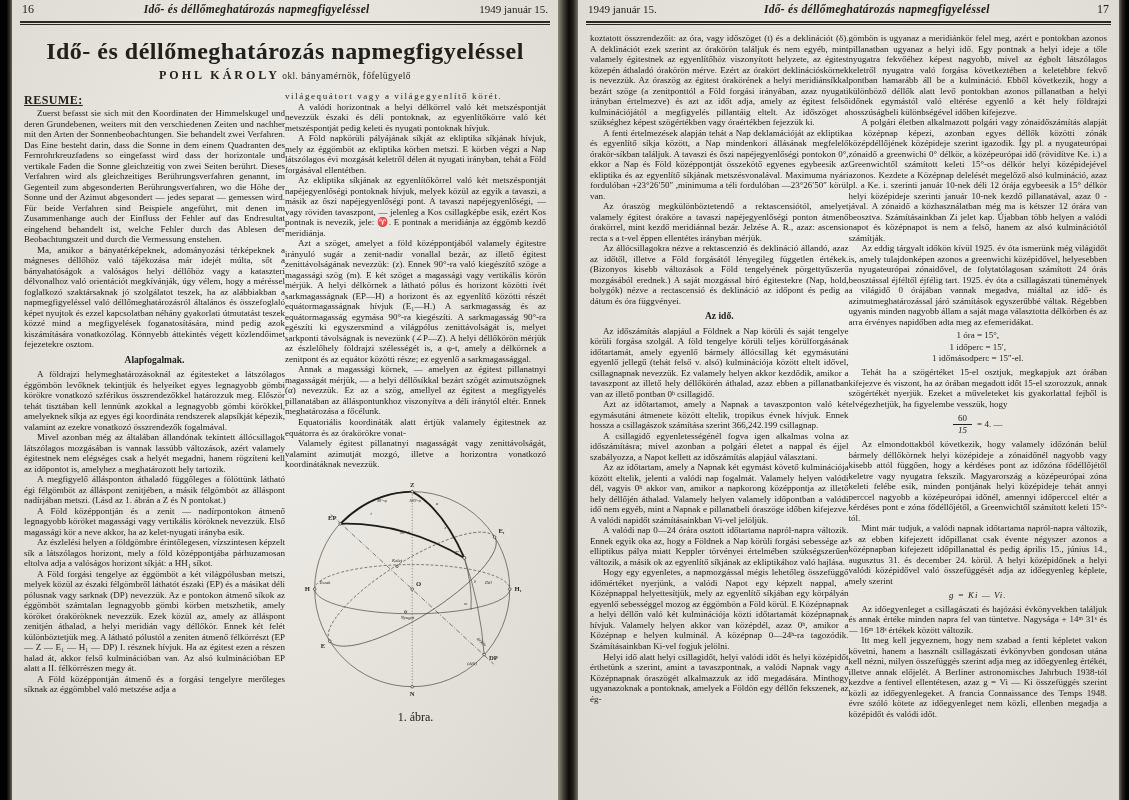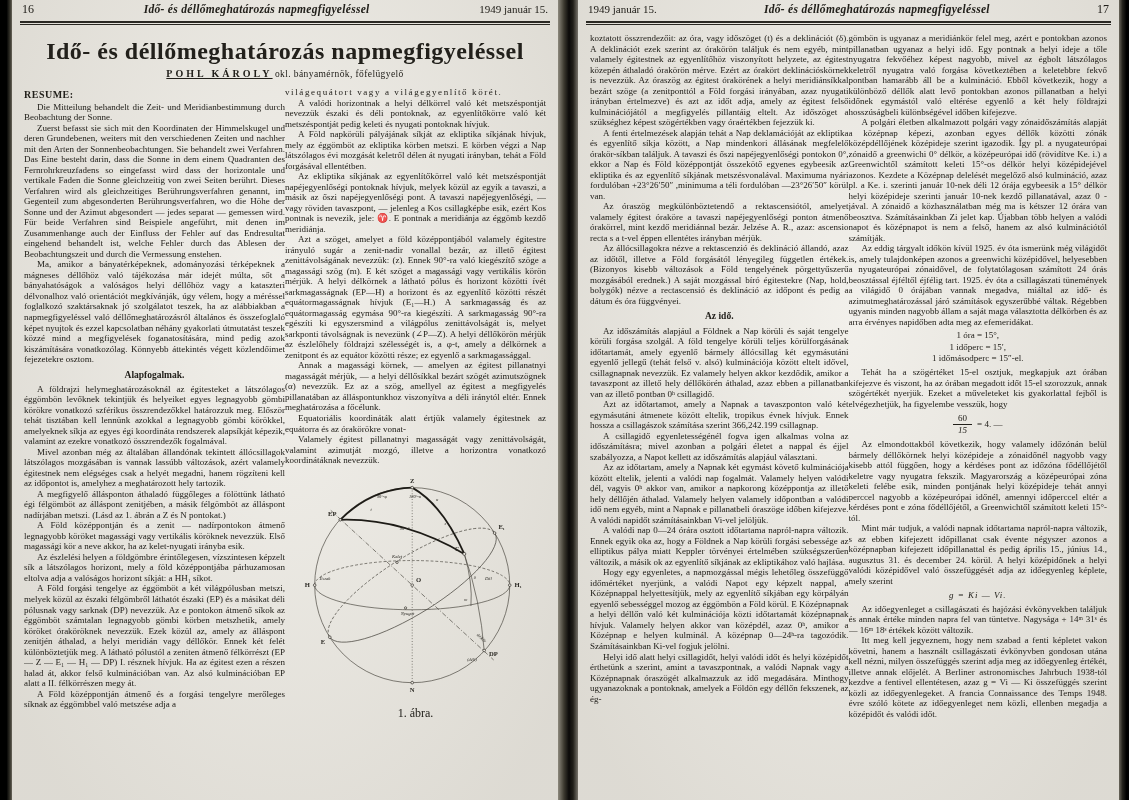--- a/index.html
+++ b/index.html
@@ -19,31 +19,31 @@
   .page.right { width:541px; }
   .running-head { display:flex; align-items:baseline; justify-content:space-between;
     font-size:11px; padding:2px 10px 3px 10px; }
   .running-title { font-style:italic; font-weight:bold; font-size:11.5px; letter-spacing:0.3px; }
   .running-num { font-size:12px; }
   .running-date { font-size:11px; }
   .double-rule { height:4px; border-top:2px solid #2a2823; border-bottom:1px solid #2a2823; margin:1px 8px 0 8px; }
   .article-title { text-align:center; font-weight:bold; font-size:24px; letter-spacing:0.5px;
     margin:13px 0 3px 0; }
   .byline { text-align:center; font-size:9.5px; margin-bottom:8px; }
-  .byline .author { font-weight:bold; letter-spacing:3px; font-size:10px;text-decoration:underline; }
+  .byline .author { font-weight:bold; letter-spacing:3px; font-size:12px; }
   .byline .author-suffix { letter-spacing:0.4px; }
   .cols { display:flex; padding:0 12px; }
   .col { flex:1 1 0; font-size:9px; line-height:1.17; text-align:justify; overflow:hidden; }
   .page.right .cols { padding-top:8px; }
   .page.right .col { height:712px; }
   .page.left .col { height:688px; }
   .para { margin:0; text-indent:13px; }
   .para.noind { text-indent:0; }
   .para.sp { letter-spacing:1.6px; text-indent:0; }
-  .lead { font-weight:bold; font-size:10px; margin:2px 0 1px 0; letter-spacing:0.5px; }
+  .lead { font-weight:bold; font-size:12px; margin:2px 0 1px 0; letter-spacing:0.5px;text-decoration:underline; }
   .subhead { text-align:center; font-weight:bold; margin:5px 0 3px 0; font-size:9.5px; }
   .eqblock { text-align:center; margin:3px 0; }
   .eqline { line-height:1.25; }
   .eqline.formula { font-style:italic; letter-spacing:1px; }
   .fracline { text-align:center; margin:4px 0; }
   .frac { display:inline-block; vertical-align:middle; text-align:center; }
   .frac .num { display:block; border-bottom:1px solid #22201b; padding:0 5px; }
   .frac .den { display:block; padding:0 5px;font-style:italic; }
   .rhs { display:inline-block; vertical-align:middle; margin-left:5px; }
   .figure-wrap { margin-top:6px; text-align:center; }
@@ -76,21 +76,20 @@
 
     <div class="article-title">Idő- és déllőmeghatározás napmegfigyeléssel</div>
     <div class="byline">
       <span class="author">POHL KÁROLY</span>
       <span class="author-suffix">okl. bányamérnök, főfelügyelő</span>
     </div>
 
     <div class="cols">
       <div class="col">
           <div class="lead">RESUME:</div>
-          <p class="para">Die Mitteilung behandelt die Zeit- und Meridianbestimmung durch Beobachtung der Sonne.</p>
           <p class="para">Zuerst befasst sie sich mit den Koordinaten der Himmelskugel und deren Grundebenen, weiters mit den verschiedenen Zeiten und nachher mit den Arten der Sonnenbeobachtungen. Sie behandelt zwei Verfahren. Das Eine besteht darin, dass die Sonne in dem einem Quadranten des Fernrohrkreuzfadens so eingefasst wird dass der horizontale und vertikale Faden die Sonne gleichzeitig von zwei Seiten berührt. Dieses Verfahren wird als gleichzeitiges Berührungsverfahren genannt, im Gegenteil zum abgesonderten Berührungsverfahren, wo die Höhe der Sonne und der Azimut abgesondert — jedes separat — gemessen wird. Für beide Verfahren sind Beispiele angeführt, mit denen im Zusammenhange auch der Einfluss der Fehler auf das Endresultat eingehend behandelt ist, welche Fehler durch das Ablesen der Beobachtungszeit und durch die Vermessung enstehen.</p>
           <p class="para">Ma, amikor a bányatérképeknek, adományozási térképeknek a mágneses déllőhöz való tájékozása már idejét múlta, sőt a bányahatóságok a valóságos helyi déllőhöz vagy a kataszteri délvonalhoz való orientációt megkívánják, úgy vélem, hogy a méréssel foglalkozó szaktársaknak jó szolgálatot teszek, ha az alábbiakban a napmegfigyeléssel való déllőmeghatározásról általános és összefoglaló képet nyujtok és ezzel kapcsolatban néhány gyakorlati útmutatást teszek közzé mind a megfigyelések foganatosítására, mind pedig azok kiszámítására vonatkozólag. Könnyebb áttekintés végett közlendőimet fejezetekre osztom.</p>
           <div class="subhead">Alapfogalmak.</div>
           <p class="para">A földrajzi helymeghatározásoknál az égitesteket a látszólagos éggömbön levőknek tekintjük és helyeiket egyes legnagyobb gömbi körökre vonatkozó szférikus összrendezőkkel határozzuk meg. Először tehát tisztában kell lennünk azokkal a legnagyobb gömbi körökkel, amelyeknek síkja az egyes égi koordináta rendszerek alapsíkját képezik, valamint az ezekre vonatkozó összrendezők fogalmával.</p>
           <p class="para">Mivel azonban még az általában állandónak tekintett állócsillagok látszólagos mozgásában is vannak lassúbb változások, azért valamely égitestnek nem elégséges csak a helyét megadni, hanem rögzíteni kell az időpontot is, amelyhez a meghatározott hely tartozik.</p>
           <p class="para">A megfigyelő állásponton áthaladó függőleges a fölöttünk látható égi félgömböt az álláspont zenitjében, a másik félgömböt az álláspont nadírjában metszi. (Lásd az 1. ábrán a Z és N pontokat.)</p>
           <p class="para">A Föld középpontján és a zenit — nadírpontokon átmenő legnagyobb köröket magassági vagy vertikális köröknek nevezzük. Első magassági kör a neve akkor, ha az kelet-nyugati irányba esik.</p>
           <p class="para">Az észlelési helyen a földgömbre érintőlegesen, vízszintesen képzelt sík a látszólagos horizont, mely a föld középpontjába párhuzamosan eltolva adja a valóságos horizont síkját: a HH₁ síkot.</p>
           <p class="para">A Föld forgási tengelye az éggömböt a két világpólusban metszi, melyek közül az északi félgömbről láthatót északi (EP) és a másikat déli pólusnak vagy sarknak (DP) nevezzük. Az e pontokon átmenő síkok az éggömböt számtalan legnagyobb gömbi körben metszhetik, amely köröket óraköröknek nevezzük. Ezek közül az, amely az álláspont zenitjén áthalad, a helyi meridián vagy déllőkör. Ennek két felét különböztetjük meg. A látható pólustól a zeniten átmenő félkörrészt (EP — Z — E₁ — H₁ — DP) I. résznek hívjuk. Ha az égitest ezen a részen halad át, akkor felső kulminációban van. Az alsó kulminációban EP alatt a II. félkörrészen megy át.</p>
           <p class="para">A Föld középpontján átmenő és a forgási tengelyre merőleges síknak az éggömbbel való metszése adja a</p>

